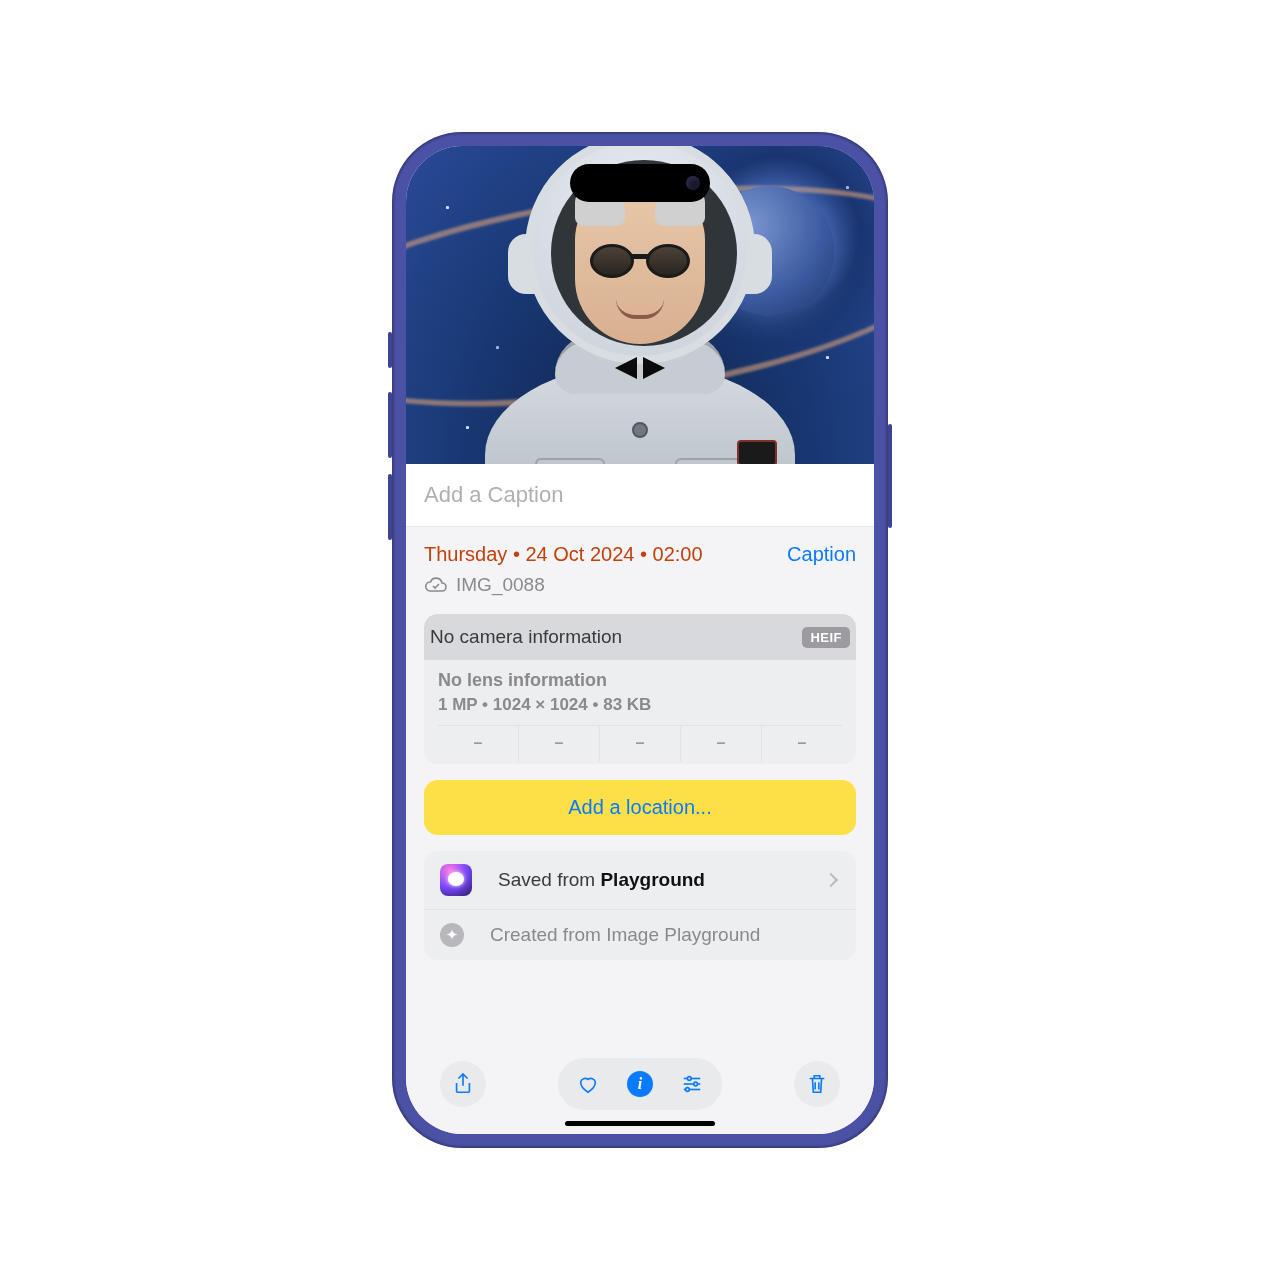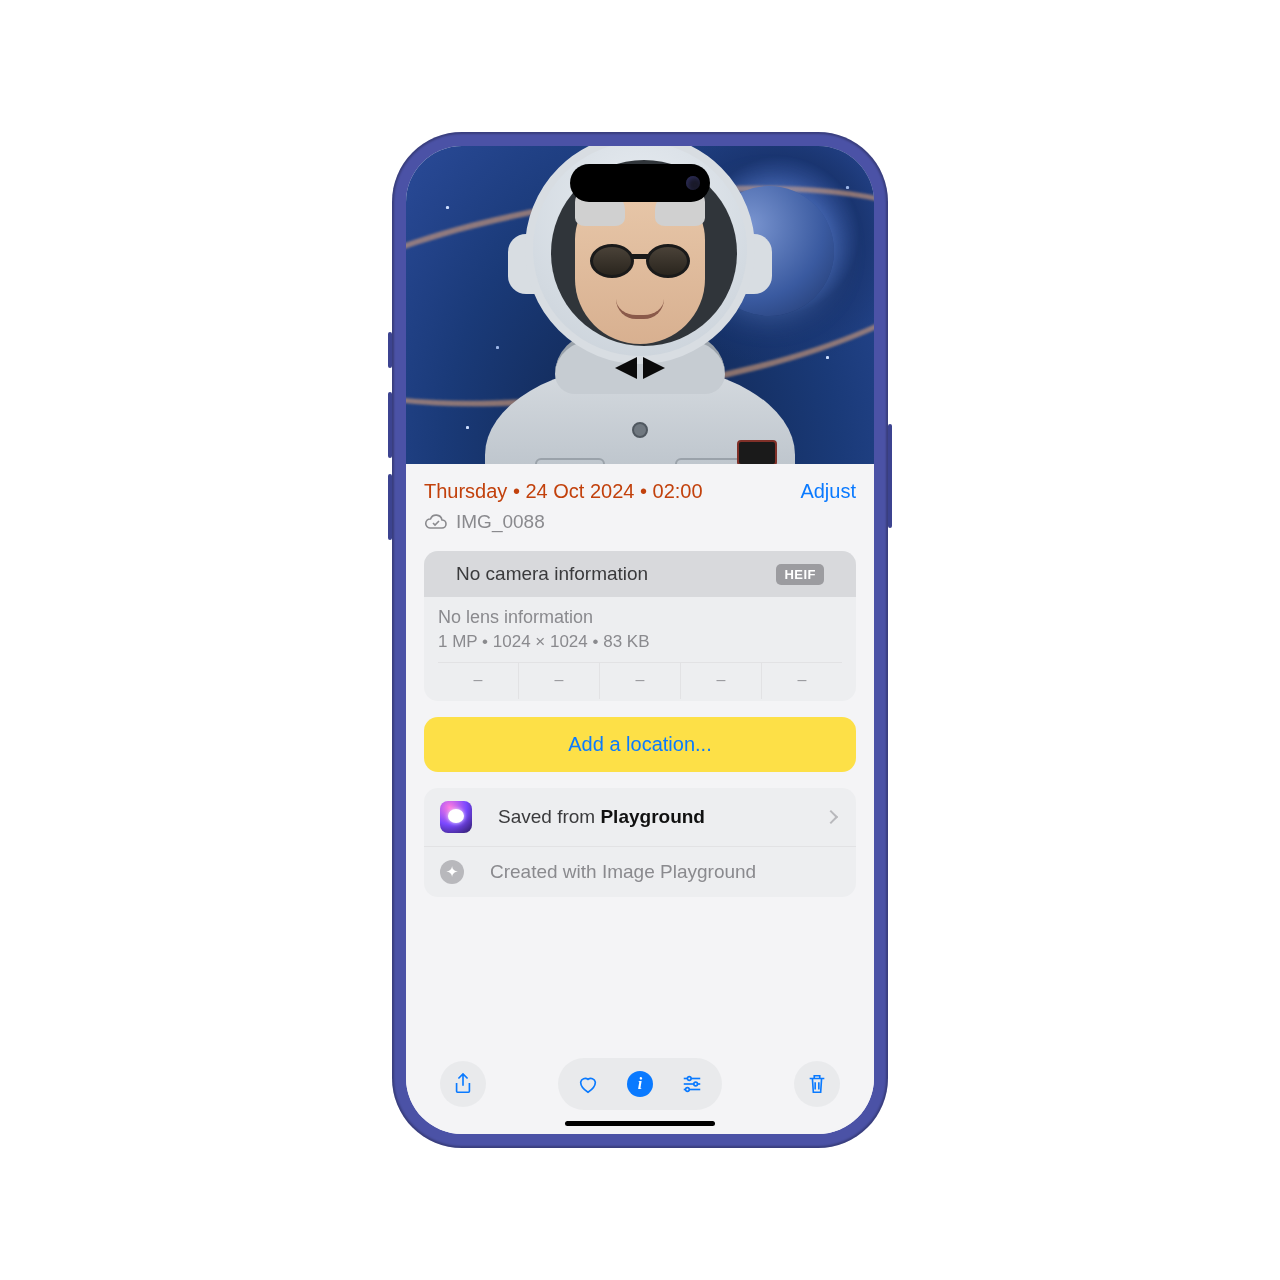--- a/index.html
+++ b/index.html
@@ -271,40 +271,41 @@
   .cloud-svg { width: 24px; height: 18px; stroke: #8a8a8e; fill: none; stroke-width: 1.6; }
 
   .card {
     margin: 6px 18px 14px;
     border-radius: 14px;
     overflow: hidden;
     background: #edeef0;
   }
   .card-head {
     background: #d8d9dc;
-    padding: 12px 32px;
+    padding: 12px 6px;
     display: flex;
     justify-content: space-between;
     align-items: center;
     font-size: 19px;
     color: #3a3a3c;
   }
   .heif {
     background: #9c9ca0;
     color: #fff;
     font-size: 13px;
     font-weight: 600;
     padding: 3px 8px;
     border-radius: 5px;
     letter-spacing: 0.5px;
   }
   .card-body {
     padding: 10px 14px 2px;
     color: #8a8a8e;
     font-size: 18px;
+    font-weight: bold;
   }
   .specs { margin-top: 4px; font-size: 17px; }
   .dash-row {
     display: flex;
     border-top: 1px solid #e2e2e4;
     margin-top: 10px;
   }
   .dash-cell {
     flex: 1;
     text-align: center;
@@ -474,25 +475,28 @@
               <span class="lens"></span>
             </div>
           <span class="smile"></span>
         </div>
         <div class="bowtie"></div>
       </div>
     </div>
 
     <div class="panel">
 
+      <div class="caption-area">
+        <span class="caption-placeholder">Add a Caption</span>
+      </div>
 
       <div class="meta-block">
         <div class="date-row">
           <span class="date-text">Thursday • 24 Oct 2024 • 02:00</span>
-          <span class="adjust">Adjust</span>
+          <span class="adjust">Caption</span>
         </div>
         <div class="file-row">
           <svg class="cloud-svg" viewBox="0 0 24 18">
             <path d="M6 15h12a4 4 0 0 0 0-8 6 6 0 0 0-11.5-1A4.5 4.5 0 0 0 6 15z"></path>
             <path d="M9 10l2 2 4-4"></path>
           </svg>
           <span>IMG_0088</span>
         </div>
       </div>
 
@@ -521,21 +525,21 @@
       <div class="source-card">
         <div class="src-row">
           <span class="app-icon"></span>
           <span>
             <span>Saved from </span><span class="bold">Playground</span>
           </span>
           <span class="chev"></span>
         </div>
         <div class="src-row">
           <span class="sparkle-icon"></span>
-          <span class="grey-text">Created with Image Playground</span>
+          <span class="grey-text">Created from Image Playground</span>
         </div>
       </div>
 
       <div class="toolbar">
         <div class="tool-btn">
           <svg class="tool-svg" viewBox="0 0 24 26">
             <path d="M12 2v13M7 7l5-5 5 5"></path>
             <path d="M5 12v9a1 1 0 0 0 1 1h12a1 1 0 0 0 1-1v-9"></path>
           </svg>
         </div>

